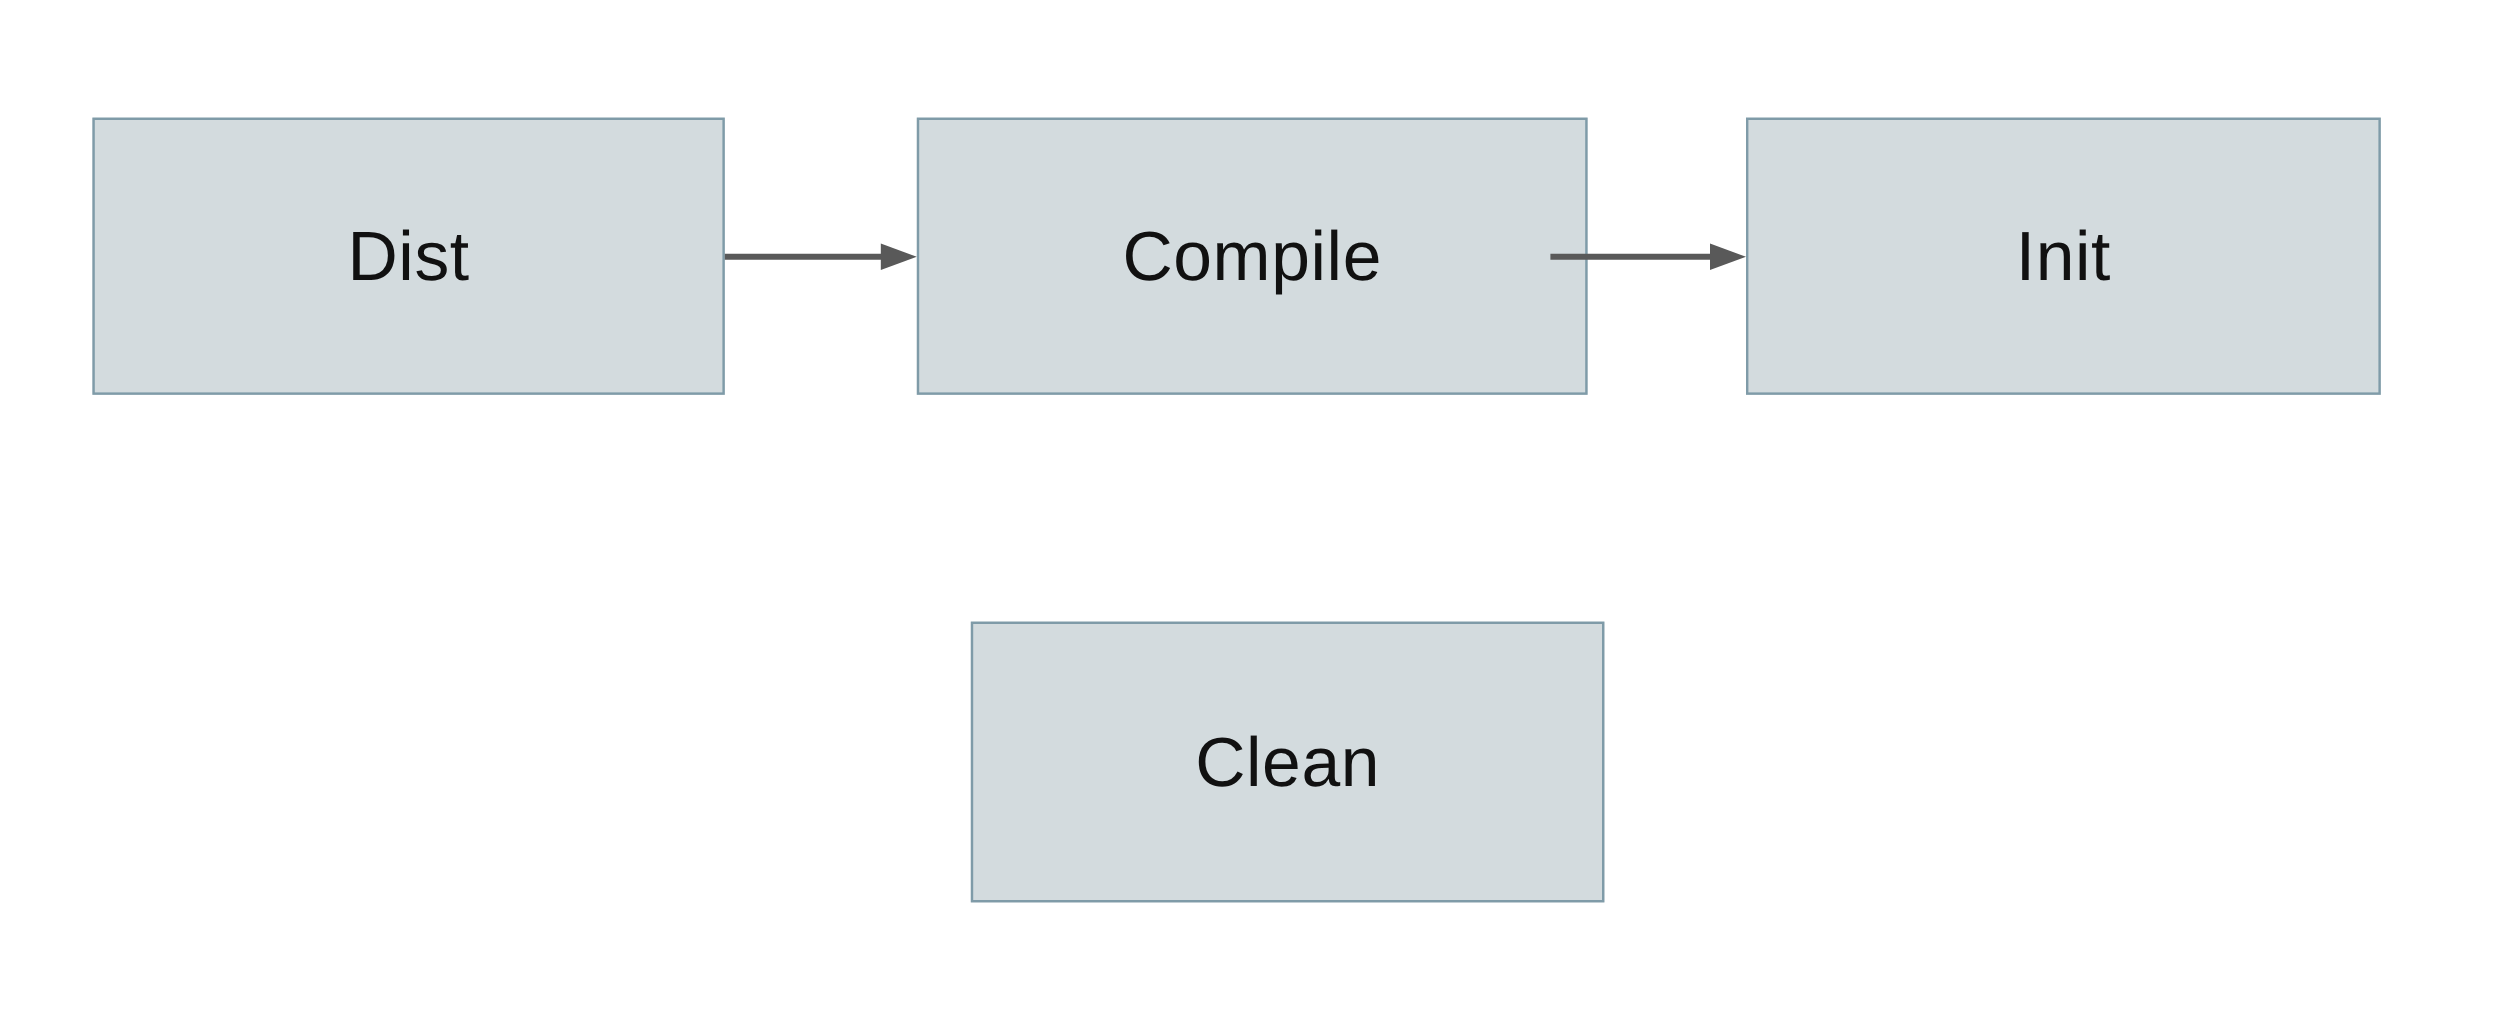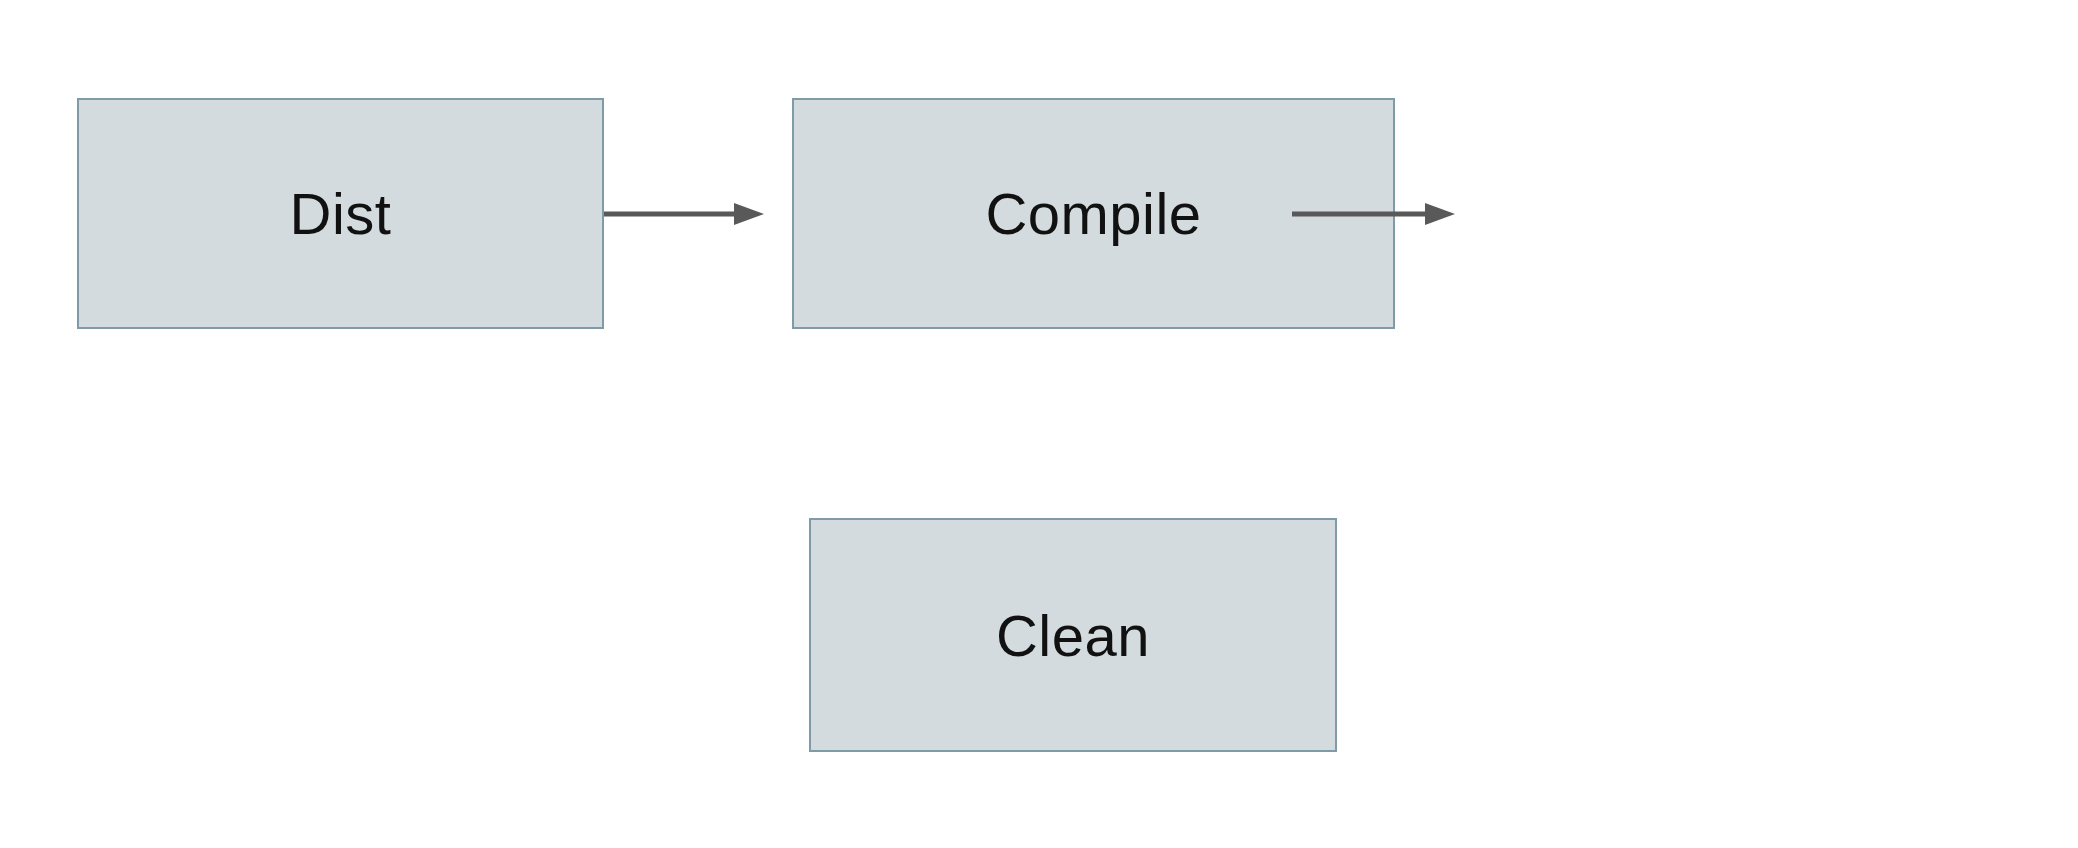--- a/index.html
+++ b/index.html
@@ -29,21 +29,21 @@
     display: flex;
     align-items: center;
     justify-content: center;
   }
   .node-label {
     font-size: 58px;
     color: var(--text);
     letter-spacing: 0.5px;
   }
   .node-dist    { left: 77px;   top: 98px;  width: 527px; height: 231px; }
-  .node-compile { left: 792px;  top: 98px;  width: 603px; height: 231px; }
+  .node-compile { left: 764px;  top: 98px;  width: 559px; height: 231px; }
   .node-init    { left: 1455px; top: 98px;  width: 529px; height: 231px; }
   .node-clean   { left: 764px;  top: 518px; width: 528px; height: 234px; margin-left: 45px; }
   .edge {
     position: absolute;
     overflow: visible;
   }
   .edge-1 { left: 604px;  top: 189px; }
   .edge-2 { left: 1292px; top: 189px; }
   .edge line    { stroke: var(--arrow); stroke-width: 5; }
   .edge polygon { fill: var(--arrow); }
@@ -64,18 +64,21 @@
 
   <div class="node node-compile">
     <span class="node-label">Compile</span>
   </div>
 
   <svg class="edge edge-2" width="163" height="50" aria-hidden="true">
     <line x1="0" y1="25" x2="135" y2="25"></line>
     <polygon points="133,14 163,25 133,36"></polygon>
   </svg>
 
+  <div class="node node-init">
+    <span class="node-label">Init</span>
+  </div>
 
   <div class="node node-clean">
     <span class="node-label">Clean</span>
   </div>
 
 </div>
 
 </body></html>

